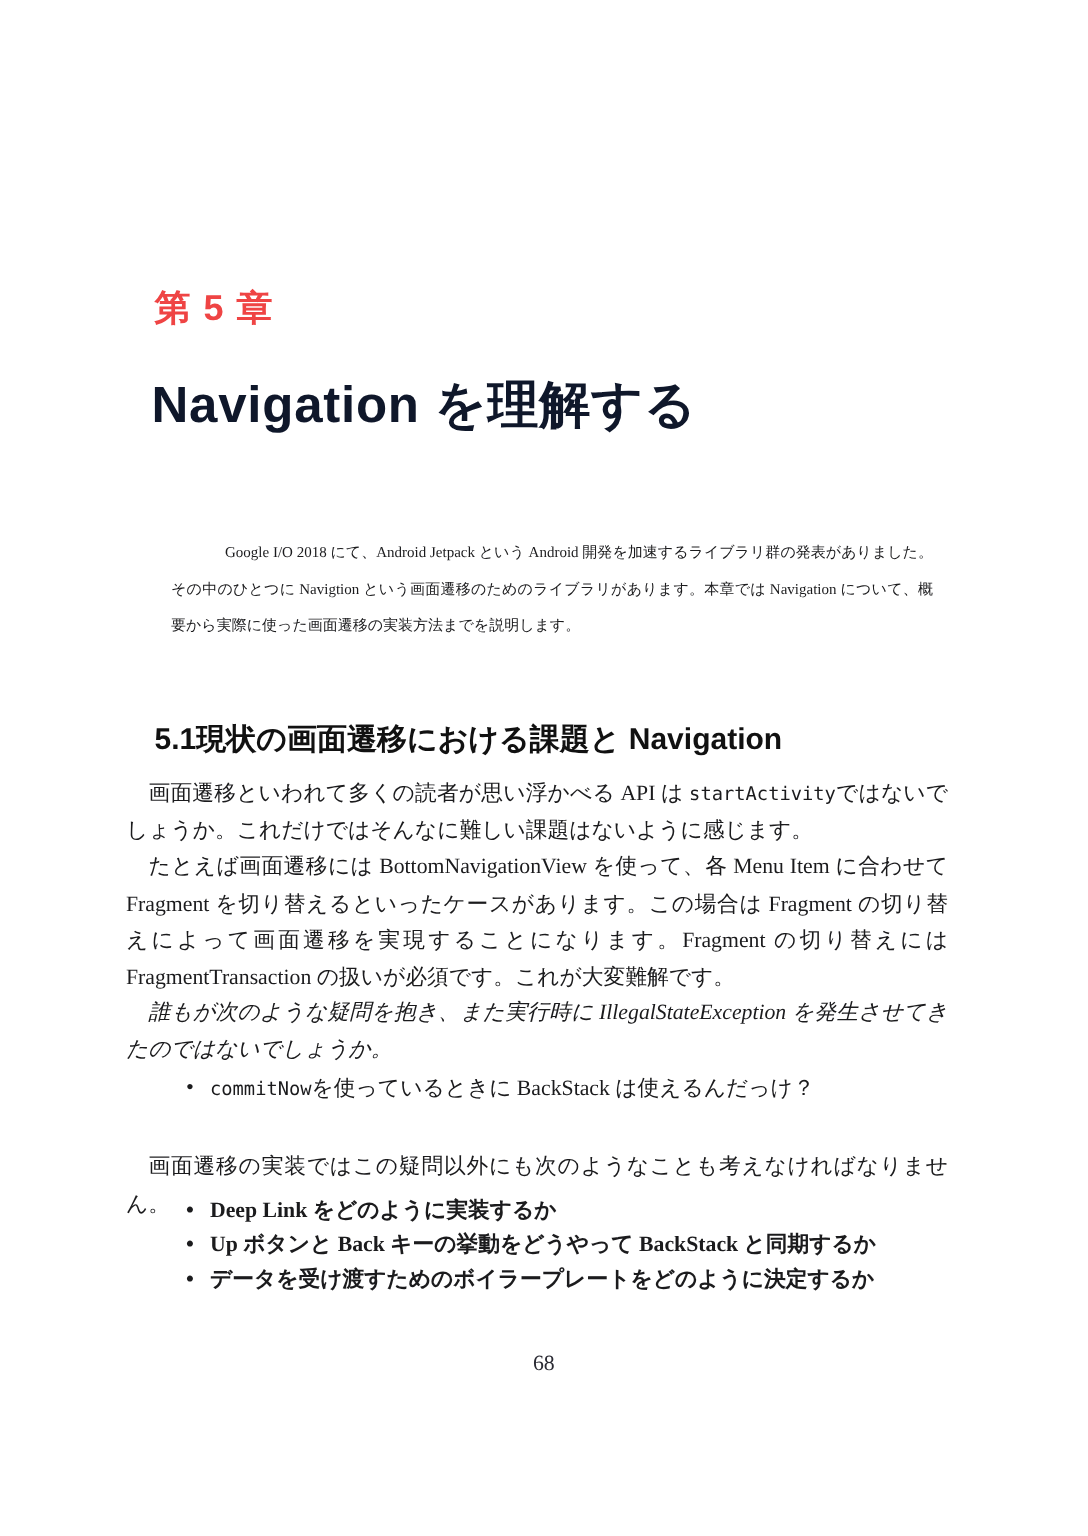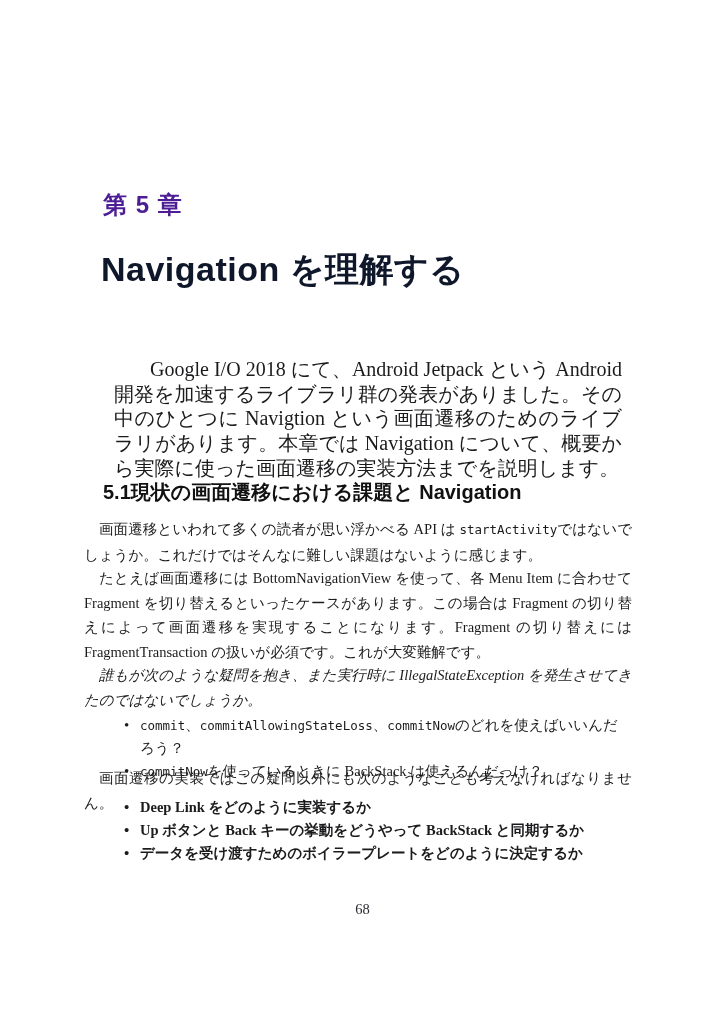--- a/index.html
+++ b/index.html
@@ -13,41 +13,41 @@
     color: #1b1b1d;
     font-family: "Liberation Serif", "DejaVu Serif", serif;
   }
   .chapter-label {
     position: absolute;
     left: 103px;
     top: 189px;
     font-family: "Liberation Sans", "DejaVu Sans", sans-serif;
     font-weight: bold;
     font-size: 24px;
-    color: #4c1d95;
+    color: #ef4444;
     letter-spacing: 1px;
   }
   .chapter-title {
     position: absolute;
     left: 101px;
     top: 247px;
     margin: 0;
     font-family: "Liberation Sans", "DejaVu Sans", sans-serif;
     font-weight: bold;
     font-size: 34px;
     color: #0f172a;
     letter-spacing: 0.5px;
   }
   .lead {
     position: absolute;
     left: 114px;
     top: 357px;
     width: 508px;
     margin: 0;
-    font-size: 20px;
+    font-size: 10px;
     line-height: 24.7px;
     text-align: justify;
     text-indent: 36px;
   }
   .section-heading {
     position: absolute;
     left: 103px;
     top: 479px;
     margin: 0;
     font-family: "Liberation Sans", "DejaVu Sans", sans-serif;
@@ -124,21 +124,20 @@
     <span class="sec-title">現状の画面遷移における課題と Navigation</span>
   </h2>
 
   <p class="para indent p1"><span>画面遷移といわれて多くの読者が思い浮かべる API は </span><span class="mono">startActivity</span><span>ではないでしょうか。これだけではそんなに難しい課題はないように感じます。</span></p>
 
   <p class="para indent p2">たとえば画面遷移には BottomNavigationView を使って、各 Menu Item に合わせて Fragment を切り替えるといったケースがあります。この場合は Fragment の切り替えによって画面遷移を実現することになります。Fragment の切り替えには FragmentTransaction の扱いが必須です。これが大変難解です。</p>
 
   <p class="para indent p3">誰もが次のような疑問を抱き、また実行時に IllegalStateException を発生させてきたのではないでしょうか。</p>
 
   <ul class="bullet-list ul1">
-    <li><span class="mono">commit</span><span>、</span><span class="mono">commitAllowingStateLoss</span><span>、</span><span class="mono">commitNow</span><span>のどれを使えばいいんだろう？</span></li>
     <li><span class="mono">commitNow</span><span>を使っているときに BackStack は使えるんだっけ？</span></li>
   </ul>
 
   <p class="para indent p4">画面遷移の実装ではこの疑問以外にも次のようなことも考えなければなりません。</p>
 
   <ul class="bullet-list ul2">
     <li>Deep Link をどのように実装するか</li>
     <li>Up ボタンと Back キーの挙動をどうやって BackStack と同期するか</li>
     <li>データを受け渡すためのボイラープレートをどのように決定するか</li>
   </ul>

